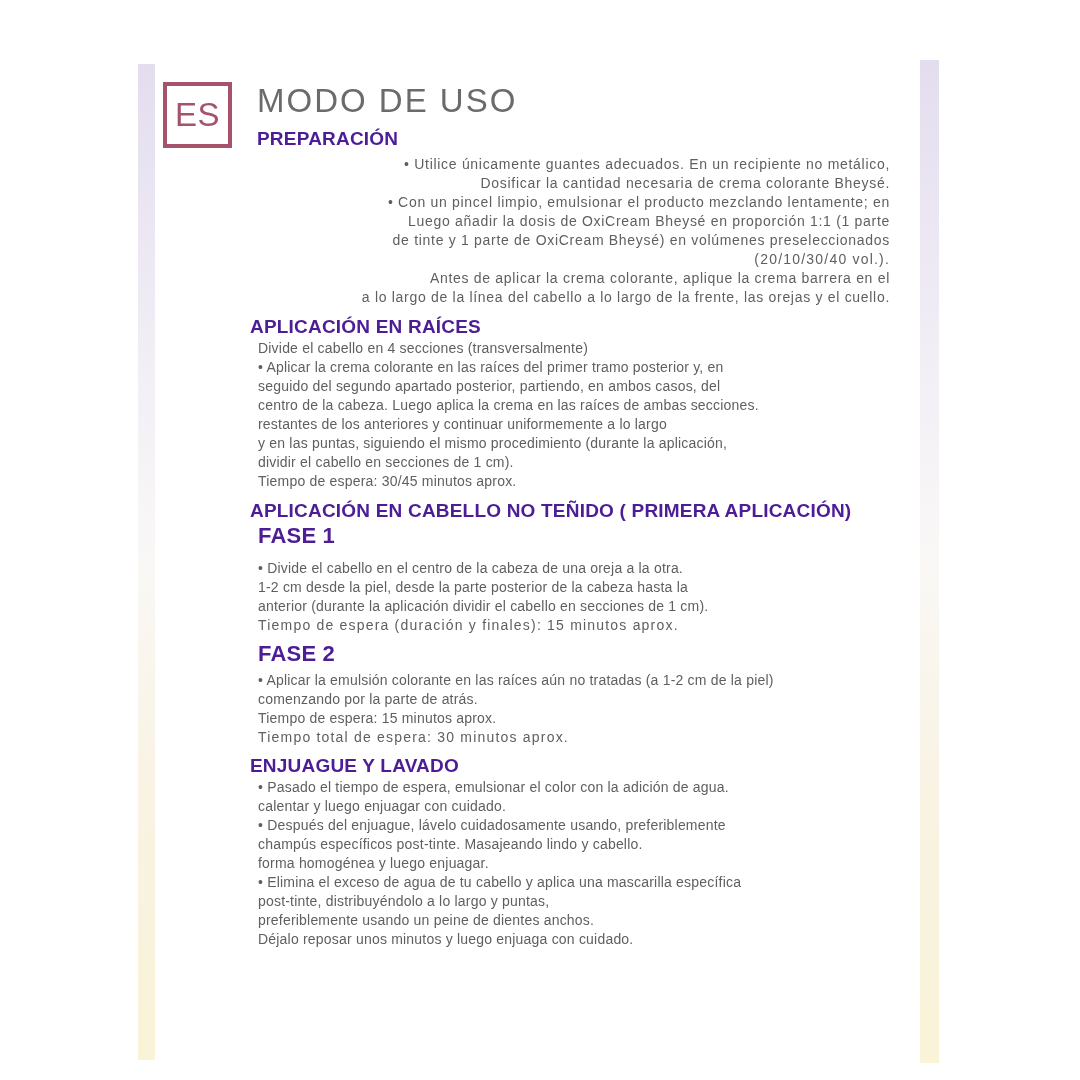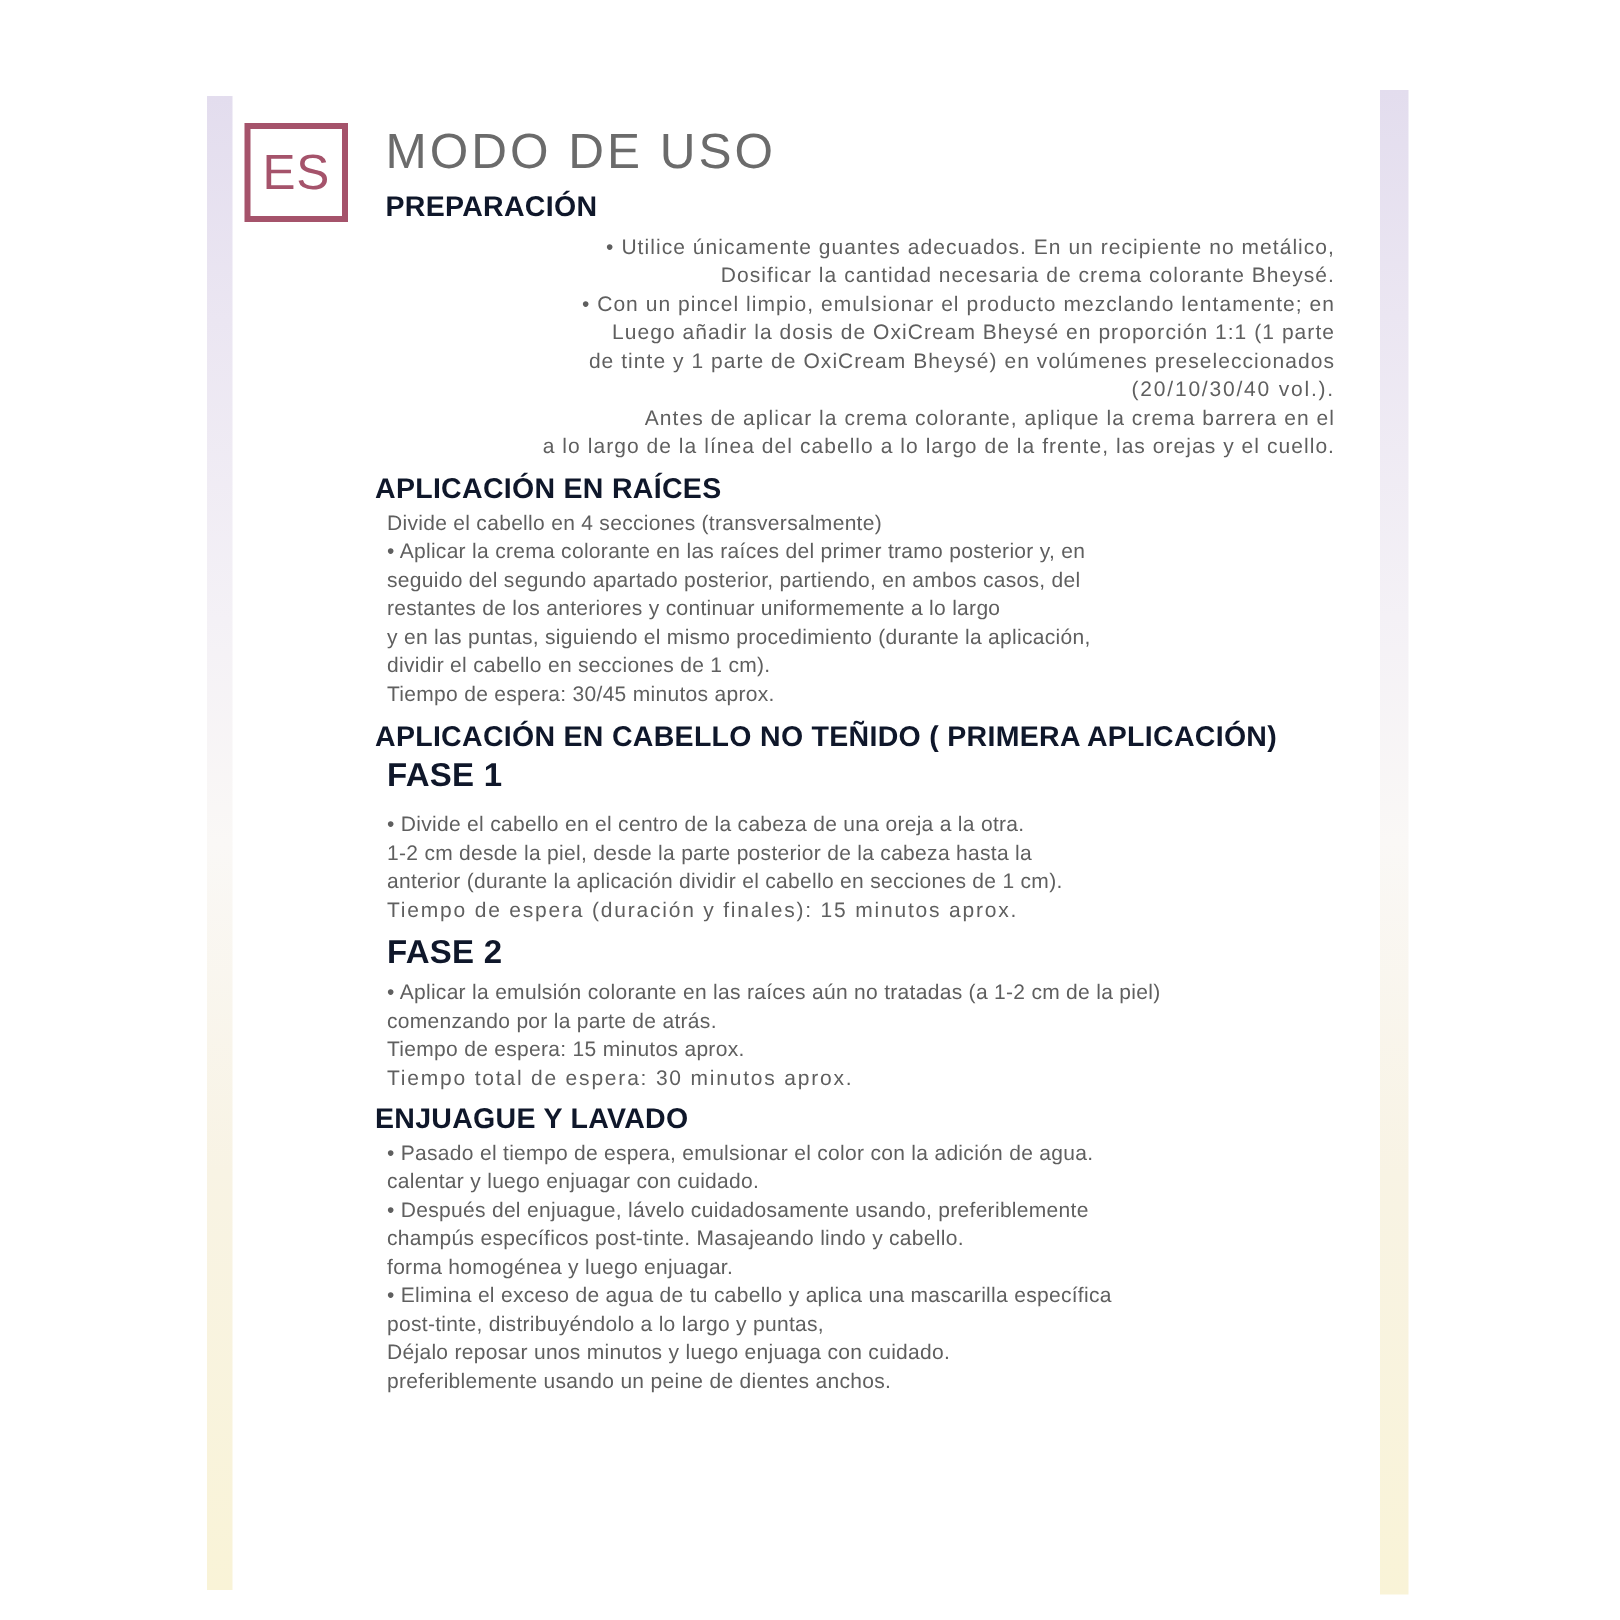--- a/index.html
+++ b/index.html
@@ -57,21 +57,21 @@
     margin: 0 0 0 7px;
     font-size: 33px;
     line-height: 38px;
     font-weight: 400;
     letter-spacing: 2px;
     color: #6b6b6b;
   }
   section { display: block; }
   .heading {
     margin: 0;
-    color: #0f172a;
+    color: #4c1d95;
     font-weight: 700;
     font-size: 19px;
     line-height: 24px;
     letter-spacing: 0.2px;
   }
   .heading.sub { font-size: 22px; margin-left: 8px; line-height: 22px; }
   .lines {
     color: #5f5f5f;
     font-size: 14px;
     line-height: 19px;
@@ -119,20 +119,21 @@
             <div class="line">Antes de aplicar la crema colorante, aplique la crema barrera en el</div>
             <div class="line">a lo largo de la línea del cabello a lo largo de la frente, las orejas y el cuello.</div>
           </div>
         </section>
         <section data-key="raices">
           <h3 class="heading">APLICACIÓN EN RAÍCES</h3>
           <div class="lines">
             <div class="line">Divide el cabello en 4 secciones (transversalmente)</div>
             <div class="line">• Aplicar la crema colorante en las raíces del primer tramo posterior y, en</div>
             <div class="line">seguido del segundo apartado posterior, partiendo, en ambos casos, del</div>
+            <div class="line">centro de la cabeza. Luego aplica la crema en las raíces de ambas secciones.</div>
             <div class="line">restantes de los anteriores y continuar uniformemente a lo largo</div>
             <div class="line">y en las puntas, siguiendo el mismo procedimiento (durante la aplicación,</div>
             <div class="line">dividir el cabello en secciones de 1 cm).</div>
             <div class="line">Tiempo de espera: 30/45 minutos aprox.</div>
           </div>
         </section>
         <section data-key="cabello">
           <h3 class="heading">APLICACIÓN EN CABELLO NO TEÑIDO ( PRIMERA APLICACIÓN)</h3>
         </section>
         <section data-key="fase1">
@@ -156,19 +157,19 @@
         <section data-key="enjuague">
           <h3 class="heading">ENJUAGUE Y LAVADO</h3>
           <div class="lines">
             <div class="line">• Pasado el tiempo de espera, emulsionar el color con la adición de agua.</div>
             <div class="line">calentar y luego enjuagar con cuidado.</div>
             <div class="line">• Después del enjuague, lávelo cuidadosamente usando, preferiblemente</div>
             <div class="line">champús específicos post-tinte. Masajeando lindo y cabello.</div>
             <div class="line">forma homogénea y luego enjuagar.</div>
             <div class="line">• Elimina el exceso de agua de tu cabello y aplica una mascarilla específica</div>
             <div class="line">post-tinte, distribuyéndolo a lo largo y puntas,</div>
+            <div class="line">preferiblemente usando un peine de dientes anchos.</div>
             <div class="line">Déjalo reposar unos minutos y luego enjuaga con cuidado.</div>
-            <div class="line">preferiblemente usando un peine de dientes anchos.</div>
           </div>
         </section>
       </div>
   </div>
 </div>
 
 </body></html>

